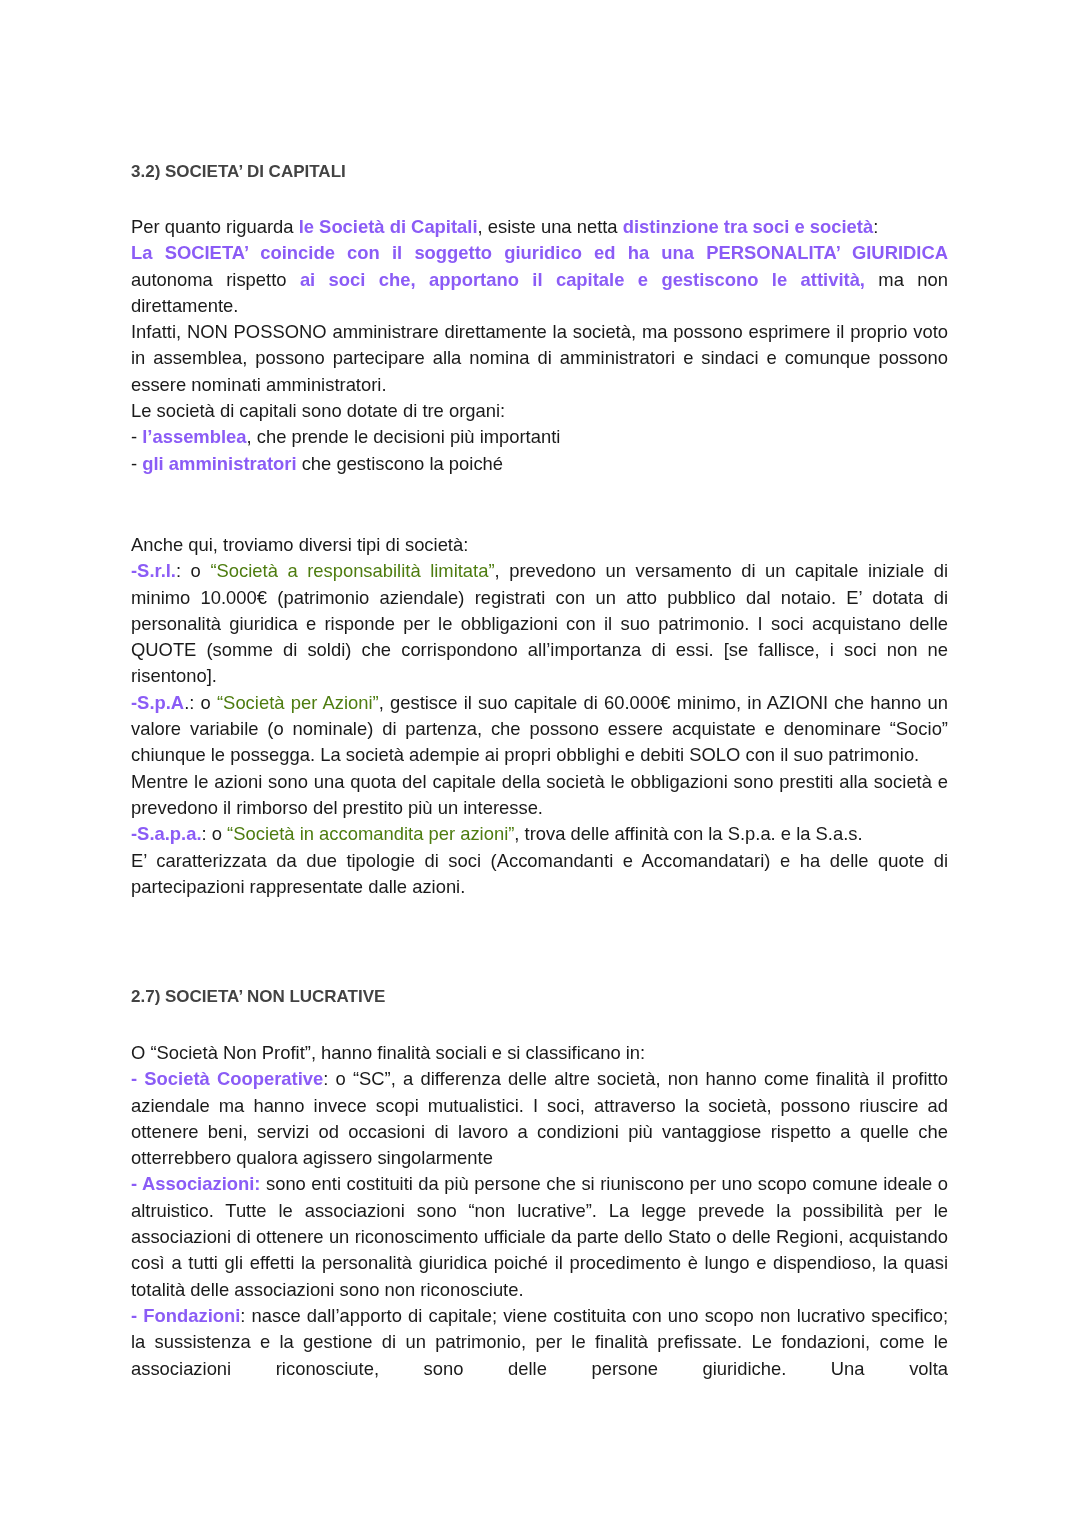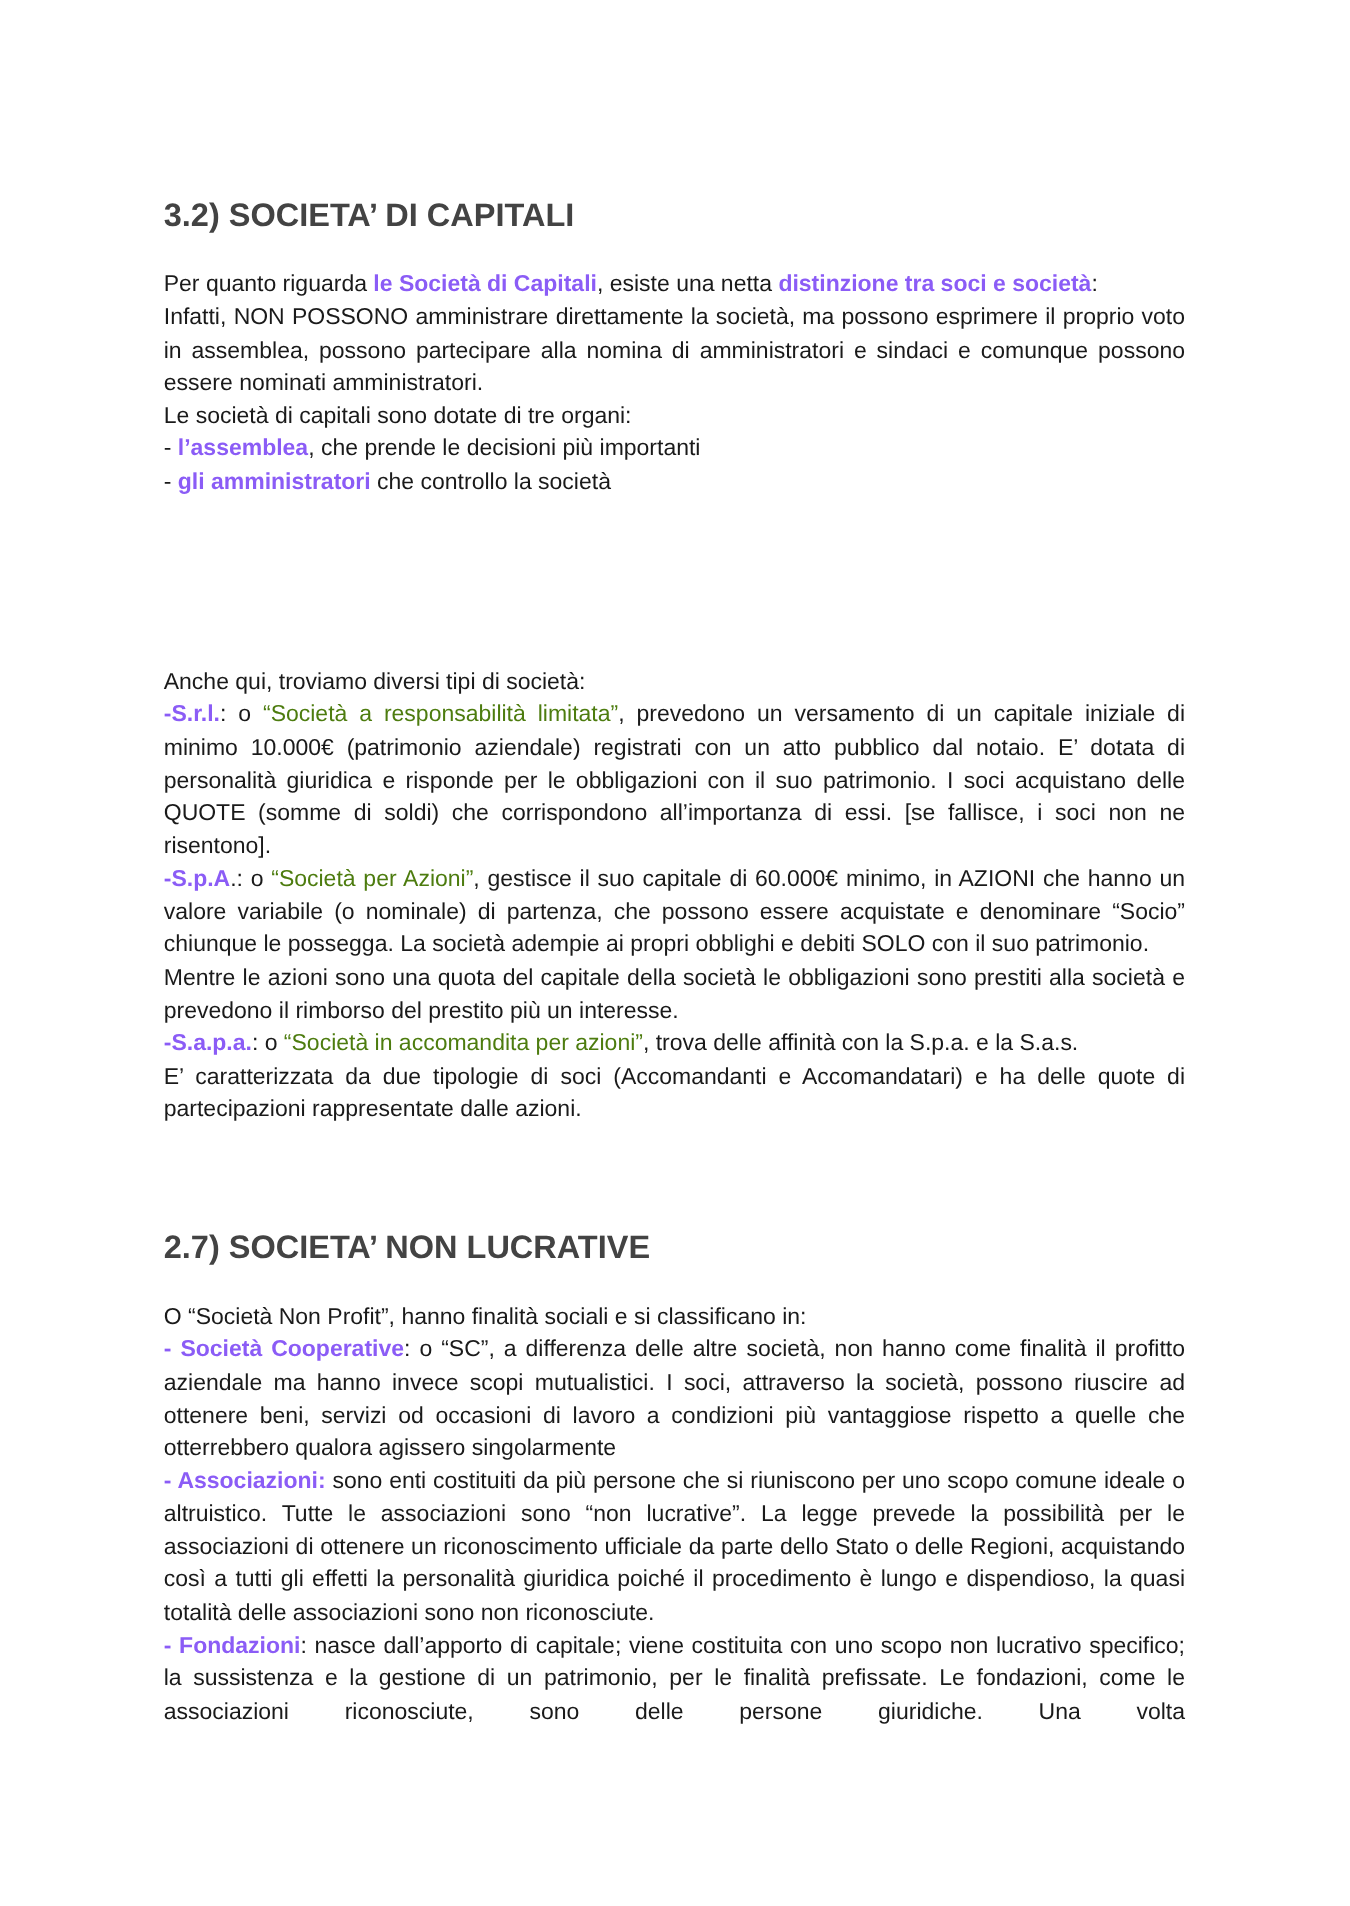--- a/index.html
+++ b/index.html
@@ -4,42 +4,43 @@
 <style>
   html, body { margin: 0; padding: 0; background: #ffffff; }
   body { width: 1080px; height: 1525px; position: relative; overflow: hidden; }
   .page {
     position: absolute; left: 131px; top: 0; width: 817px;
     font-family: "Liberation Sans", sans-serif;
     color: #1a1a1a; font-size: 18.4px; line-height: 26.3px;
   }
   h2 {
     font-family: "Liberation Sans", sans-serif;
-    font-size: 26px; font-weight: bold; color: #434343;
+    font-size: 17px; font-weight: bold; color: #434343;
     margin: 0; line-height: 30px; position: absolute; left: 0; white-space: nowrap;
   }
   .block { position: absolute; left: 0; width: 817px; }
   p { margin: 0; text-align: justify; }
   p.nj { text-align: left; }
   b { font-weight: bold; color: #8b5cf6; }
   .link { color: #4d7c0f; }
 </style>
 </head>
 <body>
 
 <div class="page">
 
   <h2 style="top:157px;">3.2) SOCIETA’ DI CAPITALI</h2>
 
   <div class="block" style="top:214px;">
     <p class="nj"><span>Per quanto riguarda </span><b>le Società di Capitali</b><span>, esiste una netta </span><b>distinzione tra soci e società</b><span>:</span></p>
+    <p><b>La SOCIETA’ coincide con il soggetto giuridico ed ha una PERSONALITA’ GIURIDICA</b> <span>autonoma rispetto </span><b>ai soci che, apportano il capitale e gestiscono le attività,</b><span> ma non direttamente.</span></p>
     <p>Infatti, NON POSSONO amministrare direttamente la società, ma possono esprimere il proprio voto in assemblea, possono partecipare alla nomina di amministratori e sindaci e comunque possono essere nominati amministratori.</p>
     <p class="nj">Le società di capitali sono dotate di tre organi:</p>
     <p class="nj"><span>- </span><b>l’assemblea</b><span>, che prende le decisioni più importanti</span></p>
-    <p class="nj"><span>- </span><b>gli amministratori</b><span> che controllo la società</span></p>
+    <p class="nj"><span>- </span><b>gli amministratori</b><span> che gestiscono la poiché</span></p>
   </div>
 
   <div class="block" style="top:532px;">
     <p class="nj">Anche qui, troviamo diversi tipi di società:</p>
     <p><b>-S.r.l.</b><span>: o </span><span class="link">“Società a responsabilità limitata”</span><span>, prevedono un versamento di un capitale iniziale di minimo 10.000€ (patrimonio aziendale) registrati con un atto pubblico dal notaio. E’ dotata di personalità giuridica e risponde per le obbligazioni con il suo patrimonio. I soci acquistano delle QUOTE (somme di soldi) che corrispondono all’importanza di essi. [se fallisce, i soci non ne risentono].</span></p>
     <p><b>-S.p.A</b><span>.: o </span><span class="link">“Società per Azioni”</span><span>, gestisce il suo capitale di 60.000€ minimo, in AZIONI che hanno un valore variabile (o nominale) di partenza, che possono essere acquistate e denominare “Socio” chiunque le possegga. La società adempie ai propri obblighi e debiti SOLO con il suo patrimonio.</span></p>
     <p>Mentre le azioni sono una quota del capitale della società le obbligazioni sono prestiti alla società e prevedono il rimborso del prestito più un interesse.</p>
     <p class="nj"><b>-S.a.p.a.</b><span>: o </span><span class="link">“Società in accomandita per azioni”</span><span>, trova delle affinità con la S.p.a. e la S.a.s.</span></p>
     <p>E’ caratterizzata da due tipologie di soci (Accomandanti e Accomandatari) e ha delle quote di partecipazioni rappresentate dalle azioni.</p>
   </div>

